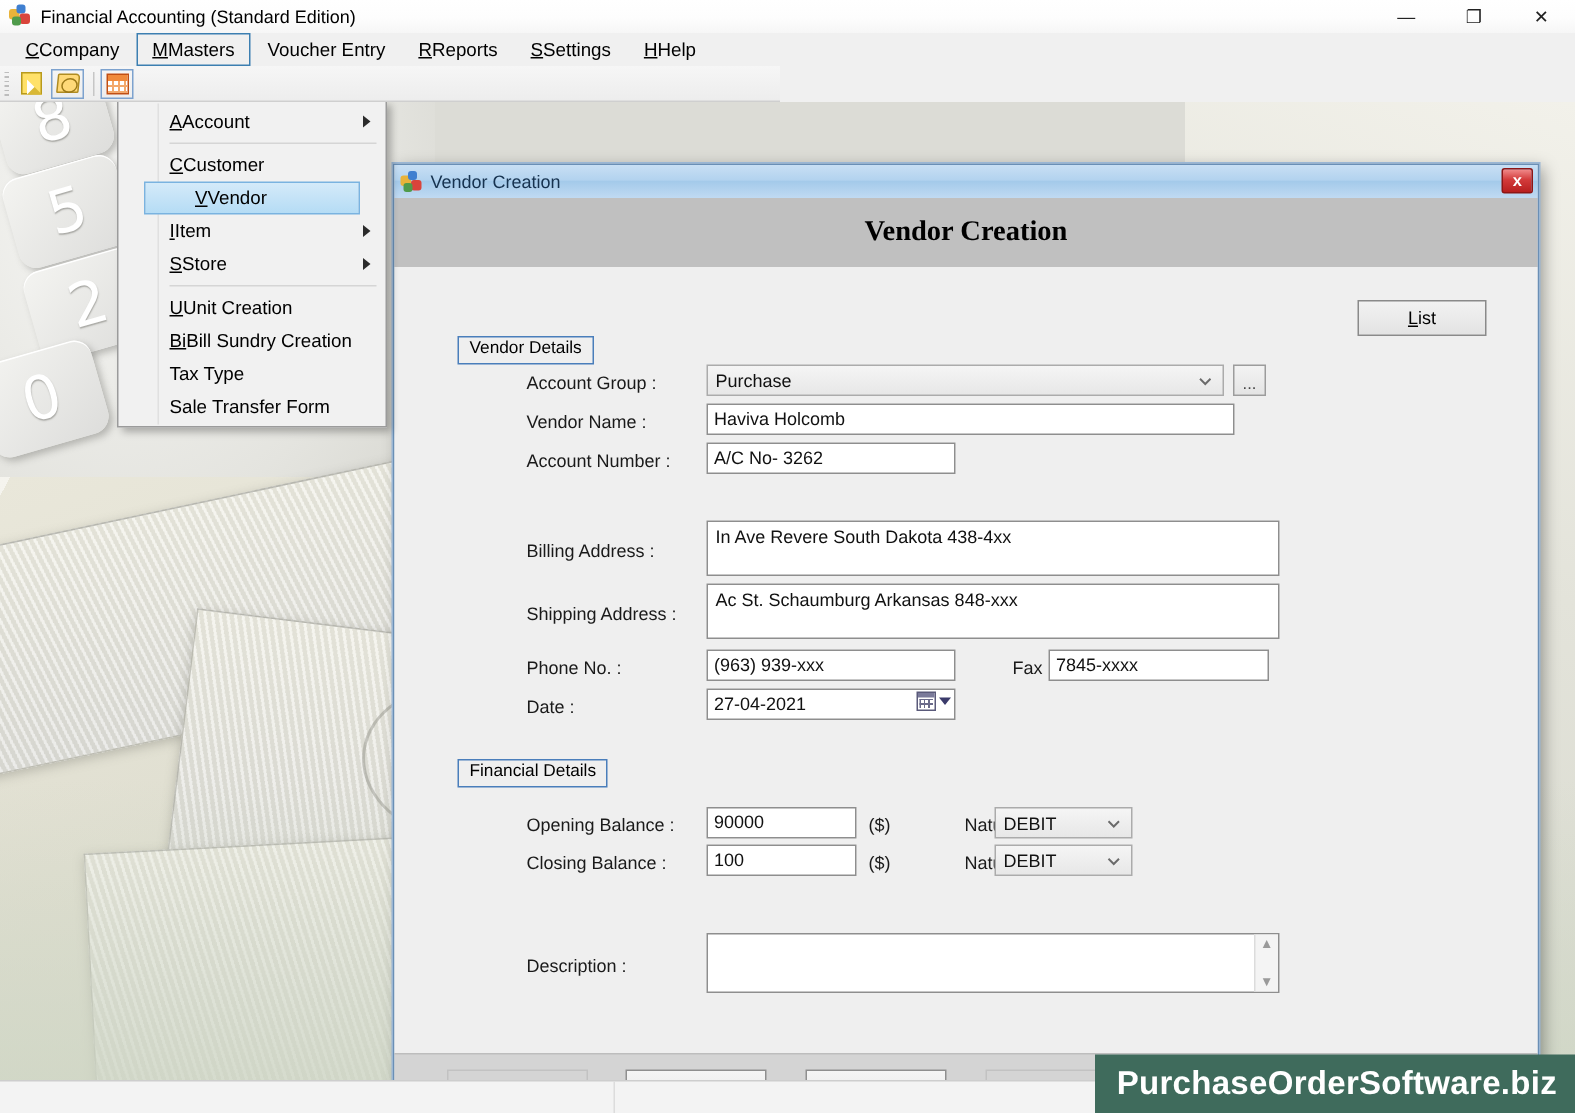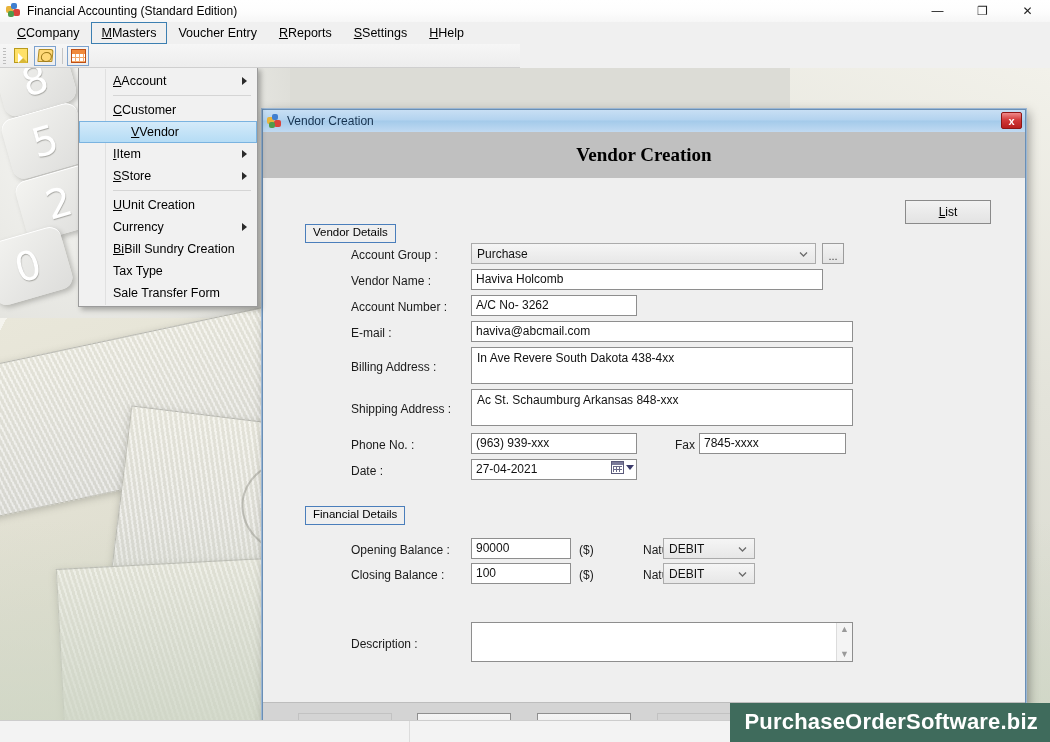--- a/index.html
+++ b/index.html
@@ -231,22 +231,22 @@
     align-items: center;
     padding-left: 34px;
     padding-right: 22px;
     font-size: 12.5px;
     color: #000;
     z-index: 2;
   }
   .dd-item.selected {
     background: linear-gradient(to bottom, #d4eaf9, #b5dcf5);
     border: 1px solid #7ab3e0;
-    margin: 0 0;
-    padding-left: 51px;
+    margin: 0 17px;
+    padding-left: 33px;
     height: 22px;
   }
   .dd-item .arrow {
     position: absolute;
     right: 10px; top: 50%;
     transform: translateY(-50%);
     width: 0; height: 0;
     border-top: 4px solid transparent;
     border-bottom: 4px solid transparent;
     border-left: 5px solid #2b2b2b;
@@ -603,24 +603,20 @@
       <div class="dd-item">
         <span><u>S</u><span>Store</span></span>
         <span class="arrow"></span>
       </div>
       <div class="dd-sep"></div>
 
       <div class="dd-item">
         <span><u>U</u><span>Unit Creation</span></span>
       </div>
 
-      <div class="dd-item">
-        <span>Currency</span>
-        <span class="arrow"></span>
-      </div>
 
       <div class="dd-item">
         <span><u>Bi</u><span>Bill Sundry Creation</span></span>
       </div>
 
       <div class="dd-item">
         <span>Tax Type</span>
       </div>
 
       <div class="dd-item">
@@ -671,24 +667,20 @@
         <div class="frow" style="left:88px; top:91px;">
           <div class="flabel" style="width:120px;">Vendor Name :</div>
           <div class="inp" style="width:352px;">Haviva Holcomb</div>
         </div>
 
         <div class="frow" style="left:88px; top:117px;">
           <div class="flabel" style="width:120px;">Account Number :</div>
           <div class="inp" style="width:166px;">A/C No- 3262</div>
         </div>
 
-        <div class="frow" style="left:88px; top:143px;">
-          <div class="flabel" style="width:120px;">E-mail :</div>
-          <div class="inp" style="width:382px;">haviva@abcmail.com</div>
-        </div>
 
         <div class="frow" style="left:88px; top:169px;">
           <div class="flabel" style="width:120px;">Billing Address :</div>
           <div class="ta" style="width:382px; height:37px;">In Ave Revere South Dakota 438-4xx</div>
         </div>
 
         <div class="frow" style="left:88px; top:211px;">
           <div class="flabel" style="width:120px;">Shipping Address :</div>
           <div class="ta" style="width:382px; height:37px;">Ac St. Schaumburg Arkansas 848-xxx</div>
         </div>

